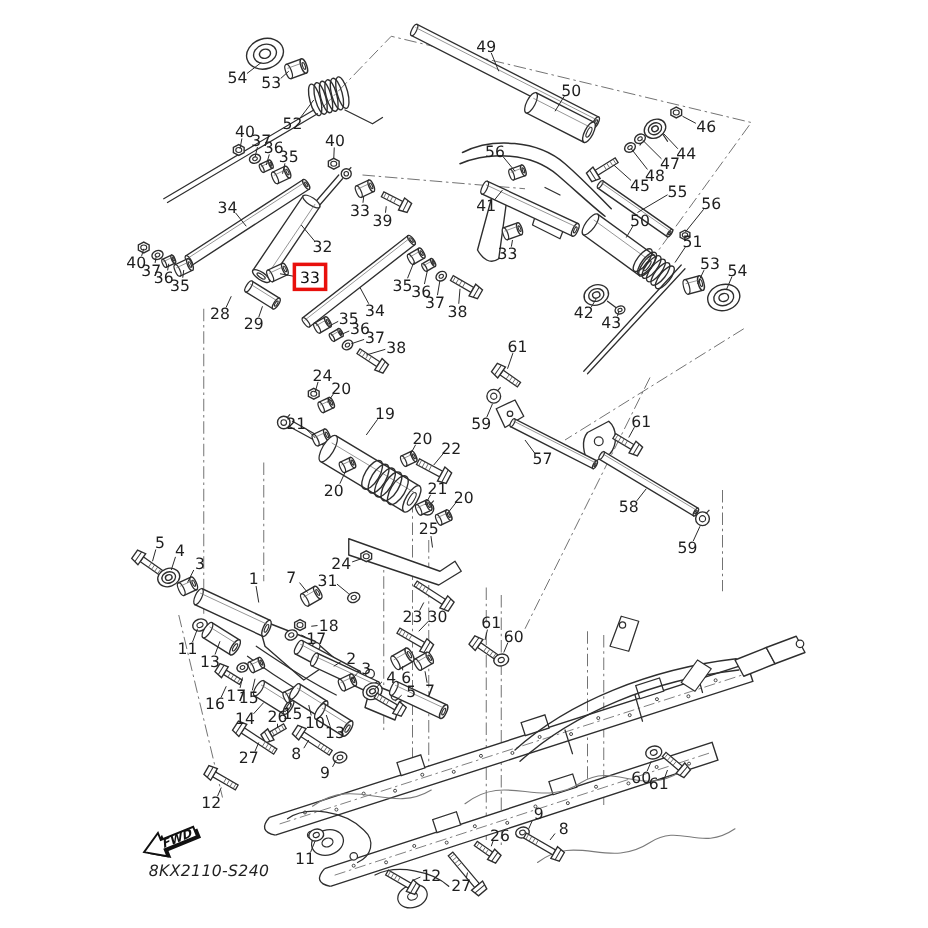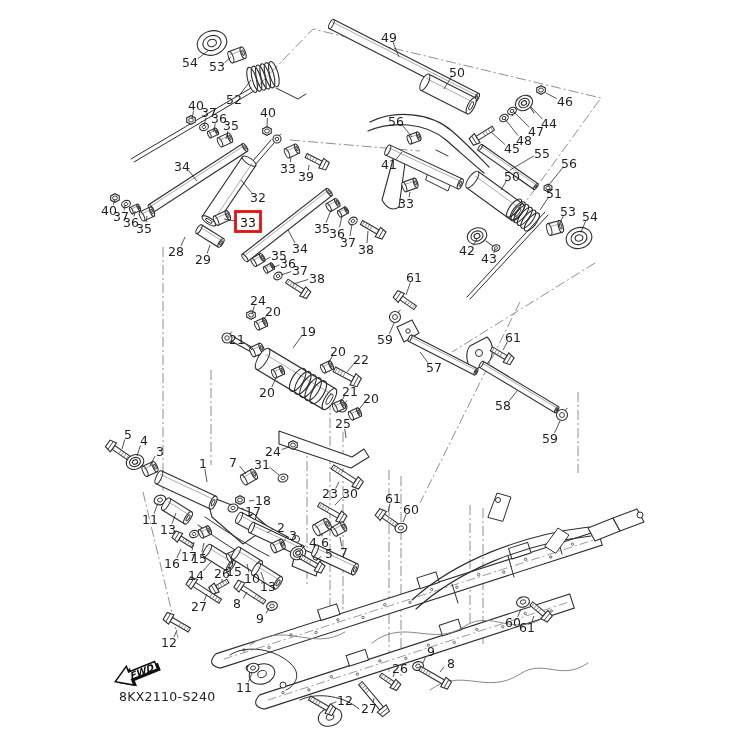--- a/index.html
+++ b/index.html
@@ -1,20 +1,20 @@
 <!DOCTYPE html>
 <html><head>
 <meta charset="utf-8">
 <style>
   html,body{margin:0;padding:0;background:#fff;}
   .stage{position:relative;width:742px;height:742px;background:#ffffff;overflow:hidden;
          font-family:"DejaVu Sans","Liberation Sans",sans-serif;}
   svg{position:absolute;left:0;top:0;}
   .code{position:absolute;left:119px;top:689px;font-size:12.5px;color:#222;
-        letter-spacing:0.3px;font-family:"DejaVu Sans","Liberation Sans",sans-serif;}
+        letter-spacing:0.3px;font-family:"DejaVu Sans","Liberation Sans",sans-serif;font-style:italic;}
   text.lbl{font-family:"DejaVu Sans","Liberation Sans",sans-serif;}
 </style>
 </head>
 <body>
 
 <div class="stage">
   <svg id="d" width="742" height="742" viewBox="0 0 742 742">
       <path d="M 258,86 L 313,29 L 601,98 L 527,200" fill="none" stroke="#6a6a6a" stroke-width="0.75" stroke-dasharray="10 3 2 3"></path>
       <path d="M 163,247 L 163,492" fill="none" stroke="#6a6a6a" stroke-width="0.75" stroke-dasharray="10 3 2 3"></path>
       <path d="M 211,370 L 211,465" fill="none" stroke="#6a6a6a" stroke-width="0.75" stroke-dasharray="10 3 2 3"></path>

